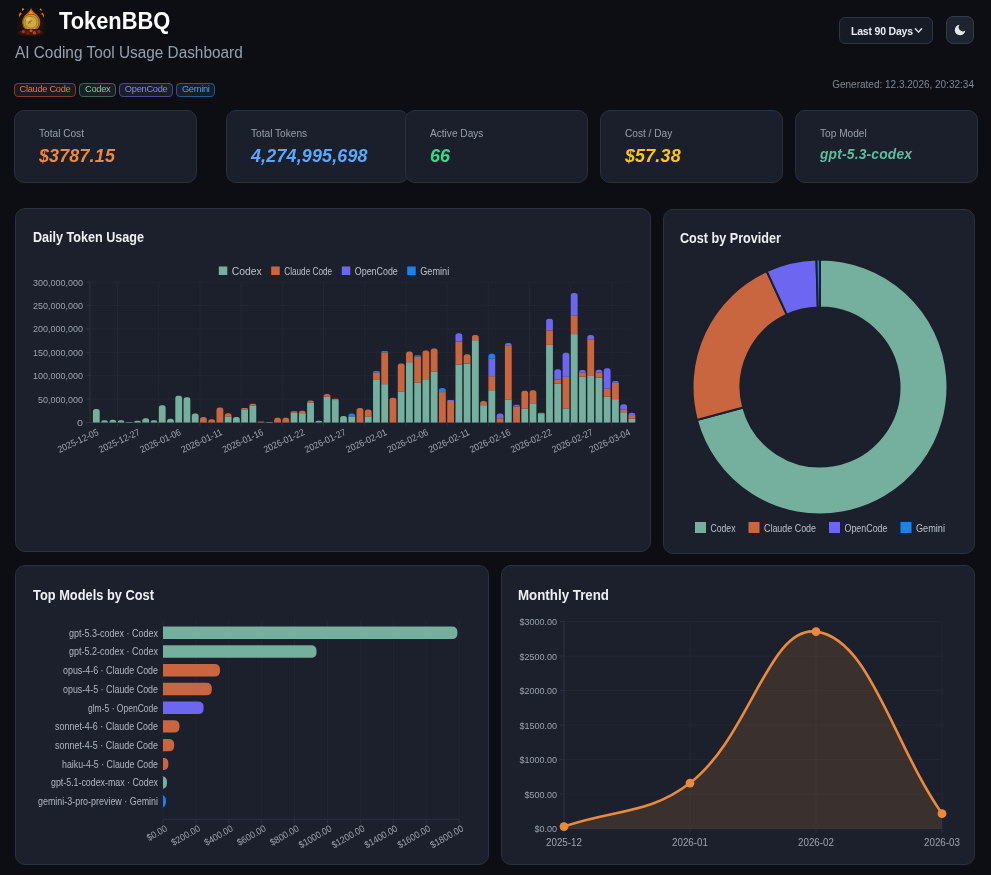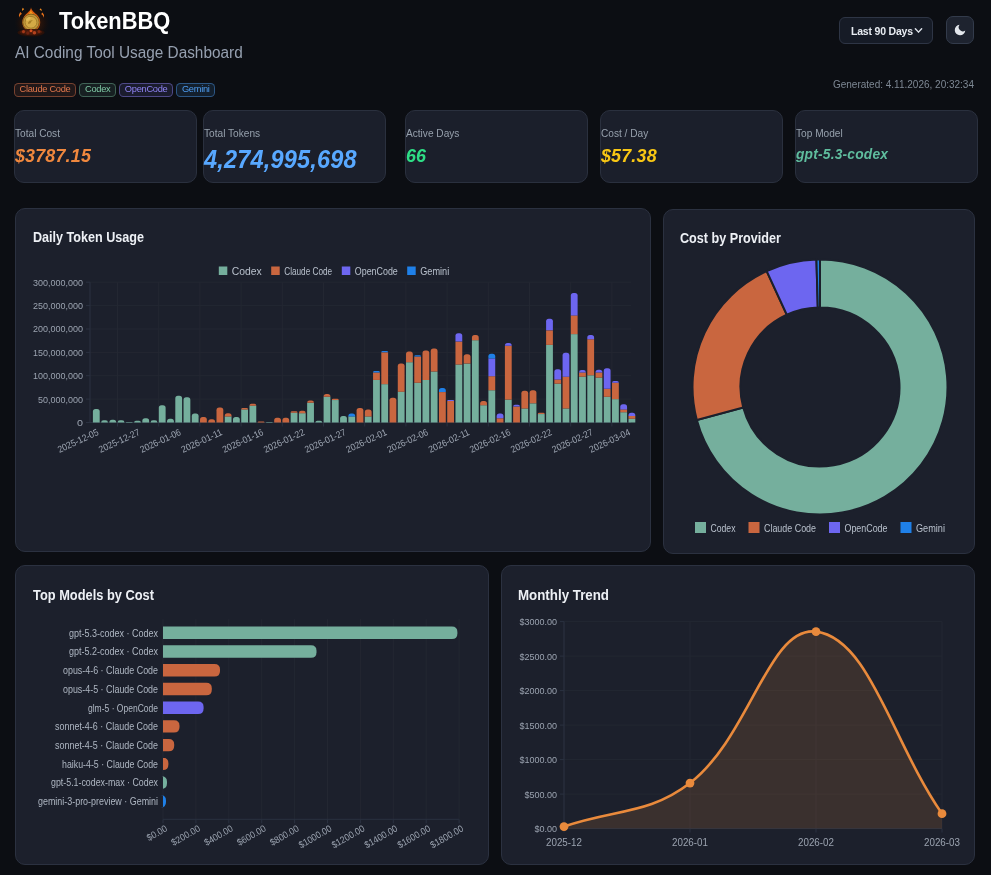--- a/index.html
+++ b/index.html
@@ -1,18 +1,18 @@
 <!DOCTYPE html>
 <html><head><meta charset="utf-8"><style>
 * { margin:0; padding:0; box-sizing:border-box; }
 body { width:991px; height:875px; background:#0C0E13; font-family:"Liberation Sans",sans-serif; position:relative; overflow:hidden; }
 .abs { position:absolute; }
 .sx { display:inline-block; transform-origin:left center; }
 .panel { position:absolute; background:#1C202C; border:1px solid #2B3140; border-radius:10px;text-align:right; }
-.card { position:absolute; top:110px; width:183px; height:73px; background:#1B1F2B; border:1px solid #2A303E; border-radius:10px; padding:16px 0 0; }
+.card { position:absolute; top:110px; width:183px; height:73px; background:#1B1F2B; border:1px solid #2A303E; border-radius:10px; padding:16px 24px 0; }
 .clabel { font-size:11px; color:#96A0AC; }
 .cval { font-weight:bold; margin-top:6px; letter-spacing:0.2px;font-style:italic; }
 .badge { display:inline-block; font-size:9.3px; line-height:1; padding:1.5px 4.5px 2px; border-radius:4.5px; border:1px solid; margin-right:3.5px; letter-spacing:-0.3px; }
 h1 { font-size:24px; color:#FFFFFF;text-decoration:underline; }
 </style></head>
 <body>
 <svg width="34" height="31" viewBox="0 0 34 31" style="position:absolute;left:15px;top:6px">
 <defs>
 <radialGradient id="glow" cx="50%" cy="55%" r="55%">
 <stop offset="0%" stop-color="#5A2508"></stop>
@@ -48,28 +48,28 @@
   <span style="font-size:10.5px;color:#E8ECF2;font-weight:bold;white-space:nowrap;letter-spacing:-0.2px">Last 90 Days</span>
     <svg width="9" height="9" viewBox="0 0 10 10" style="display:block;flex:none">
       <path d="M1.5 3 L5 6.8 L8.5 3" stroke="#DDE2EA" stroke-width="1.6" fill="none" stroke-linecap="round" stroke-linejoin="round"></path>
     </svg>
 </div>
 <div class="abs" style="left:946px;top:16px;width:28px;height:28px;background:#1E232F;border:1px solid #333B4B;border-radius:7px;display:flex;align-items:center;justify-content:center">
     <svg width="14" height="14" viewBox="0 0 24 24" style="display:block">
       <path d="M21 12.8A9 9 0 1 1 11.2 3a7 7 0 0 0 9.8 9.8z" fill="#E3E7EC"></path>
     </svg>
   </div>
-<div class="abs" style="right:17px;top:79px;font-size:10px;color:#7E8894">Generated: 4.11.2026, 20:32:34</div>
+<div class="abs" style="right:17px;top:79px;font-size:10px;color:#7E8894">Generated: 12.3.2026, 20:32:34</div>
 <div class="card" style="left:14px">
 <div class="clabel"><span class="sx" style="transform:scaleX(0.92)">Total Cost</span></div>
 <div class="cval" style="color:#F0883E;font-size:19px"><span class="sx" style="transform:scaleX(0.94)">$3787.15</span></div>
   </div>
-<div class="card" style="left:203px">
+<div class="card" style="left:226px">
 <div class="clabel"><span class="sx" style="transform:scaleX(0.92)">Total Tokens</span></div>
-<div class="cval" style="color:#58A8FF;font-size:25px"><span class="sx" style="transform:scaleX(0.94)">4,274,995,698</span></div>
+<div class="cval" style="color:#58A8FF;font-size:19px"><span class="sx" style="transform:scaleX(0.94)">4,274,995,698</span></div>
   </div>
 <div class="card" style="left:404.6px">
 <div class="clabel"><span class="sx" style="transform:scaleX(0.92)">Active Days</span></div>
 <div class="cval" style="color:#2EDD85;font-size:19px"><span class="sx" style="transform:scaleX(0.94)">66</span></div>
   </div>
 <div class="card" style="left:599.9px">
 <div class="clabel"><span class="sx" style="transform:scaleX(0.92)">Cost / Day</span></div>
 <div class="cval" style="color:#F8C714;font-size:19px"><span class="sx" style="transform:scaleX(0.94)">$57.38</span></div>
   </div>
 <div class="card" style="left:795.2px">

